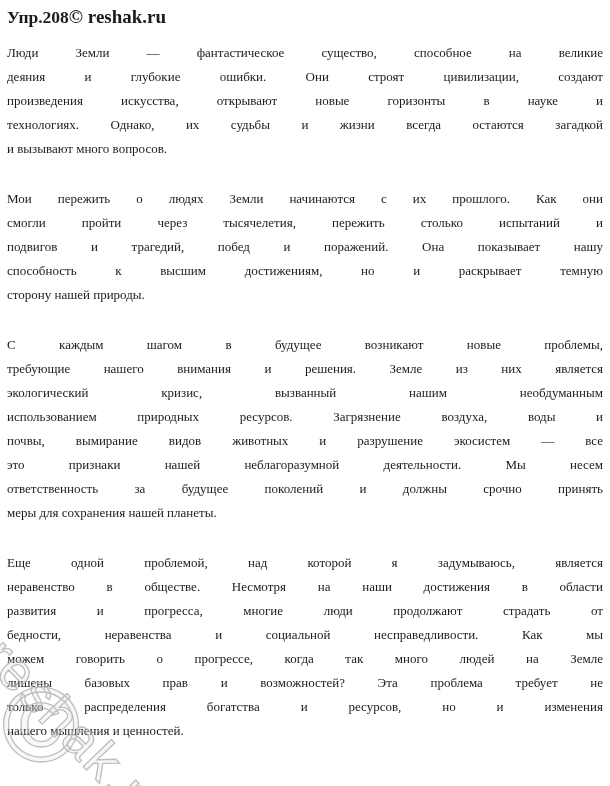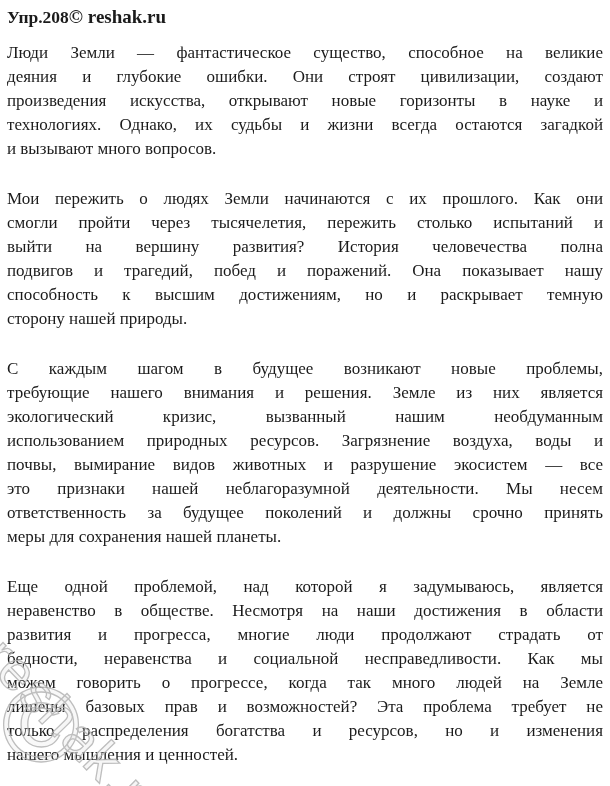--- a/index.html
+++ b/index.html
@@ -26,21 +26,21 @@
   .exercise-label {
     font-weight: bold;
     font-size: 17.5px;
     line-height: 22px;
   }
   .site-credit {
     font-size: 19px;
     line-height: 22px;
     font-weight: bold;
   }
-  .para { margin: 0 0 26px 0; font-size: 17px; }
+  .para { margin: 0 0 26px 0; font-size: 13px; }
   .ln {
     line-height: 24px;
     text-align: justify;
     text-align-last: justify;
     white-space: normal;
   }
   .ln.last { text-align-last: left; }
 
   
   .wm {
@@ -85,21 +85,20 @@
     <span class="ln" style="display:block">Люди Земли — фантастическое существо, способное на великие</span>
     <span class="ln" style="display:block">деяния и глубокие ошибки. Они строят цивилизации, создают</span>
     <span class="ln" style="display:block">произведения искусства, открывают новые горизонты в науке и</span>
     <span class="ln" style="display:block">технологиях. Однако, их судьбы и жизни всегда остаются загадкой</span>
     <span class="ln last" style="display:block">и вызывают много вопросов.</span>
   </p>
 
   <p class="para">
     <span class="ln" style="display:block">Мои пережить о людях Земли начинаются с их прошлого. Как они</span>
     <span class="ln" style="display:block">смогли пройти через тысячелетия, пережить столько испытаний и</span>
-    <span class="ln" style="display:block">выйти на вершину развития? История человечества полна</span>
     <span class="ln" style="display:block">подвигов и трагедий, побед и поражений. Она показывает нашу</span>
     <span class="ln" style="display:block">способность к высшим достижениям, но и раскрывает темную</span>
     <span class="ln last" style="display:block">сторону нашей природы.</span>
   </p>
 
   <p class="para">
     <span class="ln" style="display:block">С каждым шагом в будущее возникают новые проблемы,</span>
     <span class="ln" style="display:block">требующие нашего внимания и решения. Земле из них является</span>
     <span class="ln" style="display:block">экологический кризис, вызванный нашим необдуманным</span>
     <span class="ln" style="display:block">использованием природных ресурсов. Загрязнение воздуха, воды и</span>

